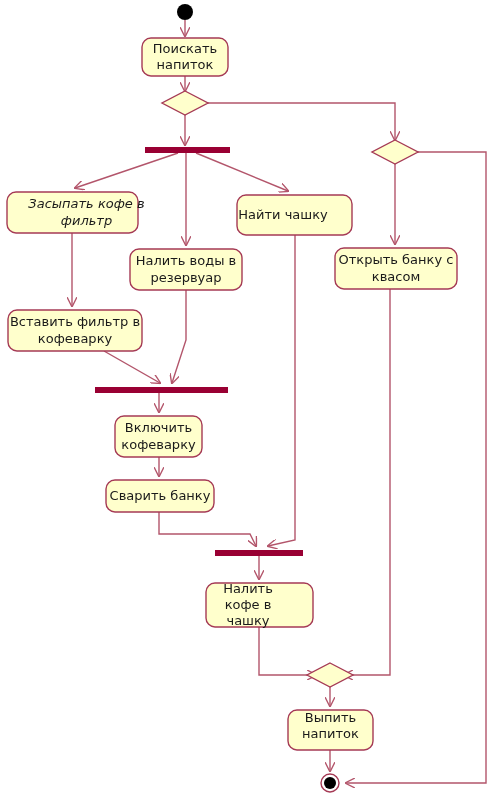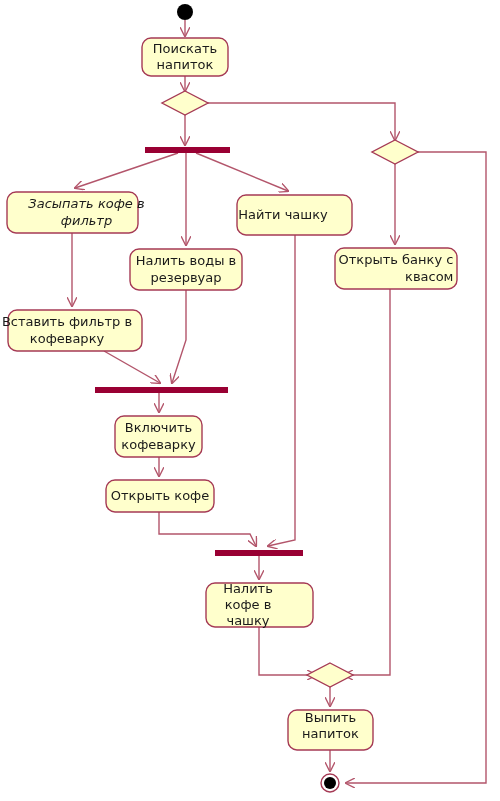--- a/index.html
+++ b/index.html
@@ -124,28 +124,28 @@
 напиток</div>
 
 <div class="node-label" style="left:21px; top:192px; width:131px; height:41px;font-style:italic;">Засыпать кофе в
 фильтр</div>
 
 <div class="node-label" style="left:237px; top:195px; width:92px; height:40px;">Найти чашку</div>
 
 <div class="node-label" style="left:130px; top:249px; width:112px; height:41px;border-radius:9px;">Налить воды в
 резервуар</div>
 
-<div class="node-label" style="left:335px; top:248px; width:122px; height:41px;text-align:right;">Открыть банку с
+<div class="node-label" style="left:335px; top:248px; width:122px; height:41px;">Открыть банку с
 квасом</div>
 
-<div class="node-label" style="left:0; top:310px; width:134px; height:41px;">Вставить фильтр в
+<div class="node-label" style="left:8px; top:310px; width:134px; height:41px;">Вставить фильтр в
 кофеварку</div>
 
 <div class="node-label" style="left:115px; top:416px; width:87px; height:41px;">Включить
 кофеварку</div>
 
-<div class="node-label" style="left:106px; top:480px; width:108px; height:32px;">Открыть кофе</div>
+<div class="node-label" style="left:106px; top:480px; width:108px; height:32px;">Сварить банку</div>
 
 <div class="node-label" style="left:206px; top:583px; width:84px; height:44px;">Налить кофе в
 чашку</div>
 
 <div class="node-label" style="left:288px; top:710px; width:85px; height:32px;">Выпить
 напиток</div>
 
 </body></html>

